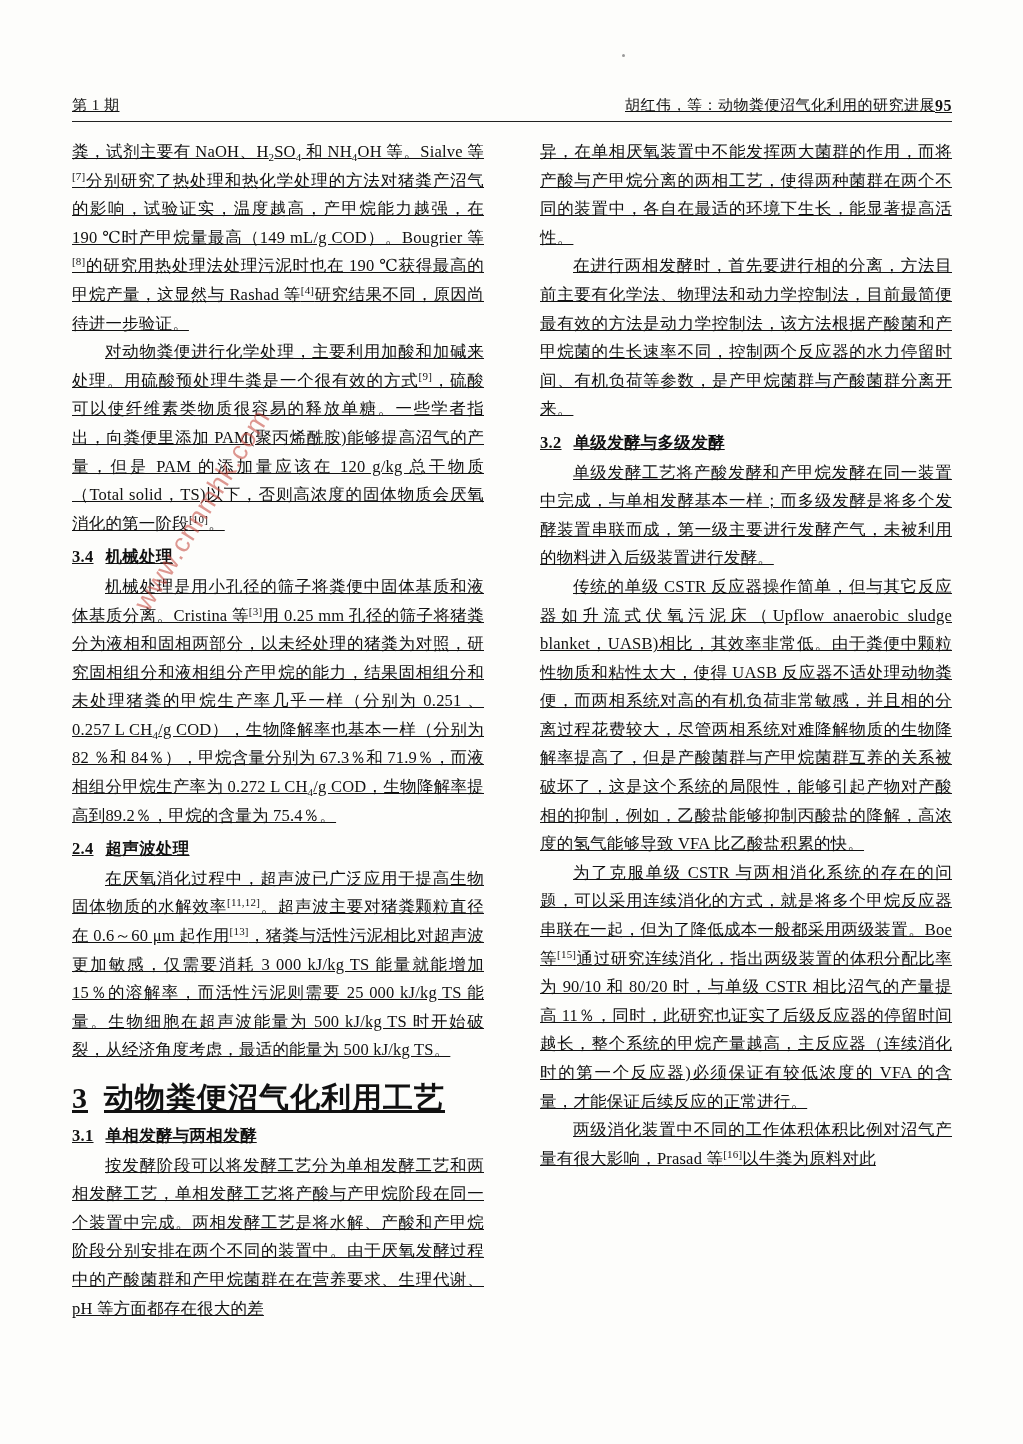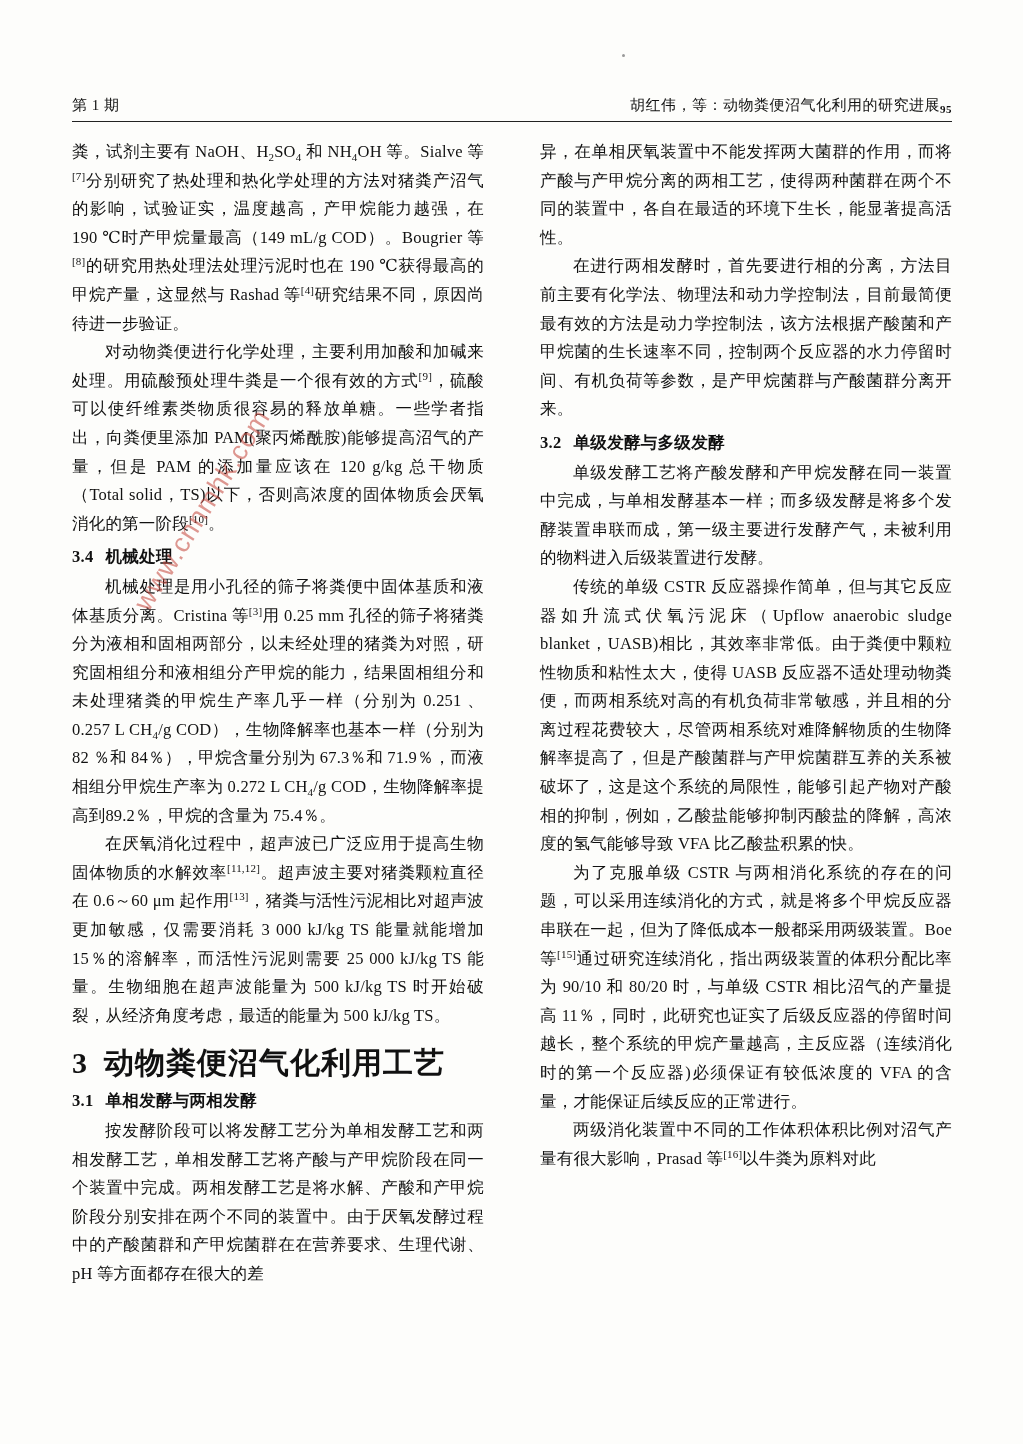--- a/index.html
+++ b/index.html
@@ -14,34 +14,35 @@
     background: #fdfdfb;
     font-family: "Liberation Serif", "DejaVu Serif", serif;
     color: #111;
     overflow: hidden;
   }
   .page-inner {
     position: absolute;
     left: 72px;
     top: 96px;
     width: 880px;
+    text-decoration: underline;
   }
   
   .runhead {
     display: flex;
     align-items: flex-end;
     justify-content: space-between;
     font-size: 15px;
     padding-bottom: 6px;
     border-bottom: 1.4px solid #222;
     letter-spacing: 0.5px;
   }
   .runhead .issue { flex: 0 0 auto; font-weight: 500; }
   .runhead .title { flex: 1 1 auto; text-align: right; }
-  .runhead .pageno { flex: 0 0 auto; font-weight: bold; font-size: 11px; }
+  .runhead .pageno { flex: 0 0 auto; font-weight: bold; font-size: 16px; }
 
   
   .cols {
     display: flex;
     margin-top: 16px;
     width: 880px;
   }
   .col {
     width: 412px;
     box-sizing: border-box;
@@ -142,20 +143,21 @@
 
       <div class="col left">
 
         <p class="body noindent"><span class="en">粪，试剂主要有 NaOH、H</span><sub>2</sub><span class="en">SO</span><sub>4</sub><span class="en"> 和 NH</span><sub>4</sub><span class="en">OH 等。Sialve 等</span><sup>[7]</sup>分别研究了热处理和热化学处理的方法对猪粪产沼气的影响，试验证实，温度越高，产甲烷能力越强，在 190 ℃时产甲烷量最高（149 mL/g COD）。Bougrier 等<sup>[8]</sup>的研究用热处理法处理污泥时也在 190 ℃获得最高的甲烷产量，这显然与 Rashad 等<sup>[4]</sup>研究结果不同，原因尚待进一步验证。</p>
 
         <p class="body">对动物粪便进行化学处理，主要利用加酸和加碱来处理。用硫酸预处理牛粪是一个很有效的方式<sup>[9]</sup>，硫酸可以使纤维素类物质很容易的释放单糖。一些学者指出，向粪便里添加 PAM(聚丙烯酰胺)能够提高沼气的产量，但是 PAM 的添加量应该在 120 g/kg 总干物质（Total solid，TS)以下，否则高浓度的固体物质会厌氧消化的第一阶段<sup>[10]</sup>。</p>
 
         <h3 class="sec"><span class="num">3.4</span><span>机械处理</span></h3>
         <p class="body">机械处理是用小孔径的筛子将粪便中固体基质和液体基质分离。Cristina 等<sup>[3]</sup>用 0.25 mm 孔径的筛子将猪粪分为液相和固相两部分，以未经处理的猪粪为对照，研究固相组分和液相组分产甲烷的能力，结果固相组分和未处理猪粪的甲烷生产率几乎一样（分别为 0.251 、0.257 L CH<sub>4</sub>/g COD），生物降解率也基本一样（分别为 82 ％和 84％），甲烷含量分别为 67.3％和 71.9％，而液相组分甲烷生产率为 0.272 L CH<sub>4</sub>/g COD，生物降解率提高到89.2％，甲烷的含量为 75.4％。</p>
 
+        <h3 class="sec"><span class="num">2.4</span><span>超声波处理</span></h3>
         <p class="body">在厌氧消化过程中，超声波已广泛应用于提高生物固体物质的水解效率<sup>[11,12]</sup>。超声波主要对猪粪颗粒直径在 0.6～60 μm 起作用<sup>[13]</sup>，猪粪与活性污泥相比对超声波更加敏感，仅需要消耗 3 000 kJ/kg TS 能量就能增加 15％的溶解率，而活性污泥则需要 25 000 kJ/kg TS 能量。生物细胞在超声波能量为 500 kJ/kg TS 时开始破裂，从经济角度考虑，最适的能量为 500 kJ/kg TS。</p>
 
         <h2 class="sec1"><span class="num">3</span><span>动物粪便沼气化利用工艺</span></h2>
 
         <h3 class="sec"><span class="num">3.1</span><span>单相发酵与两相发酵</span></h3>
         <p class="body">按发酵阶段可以将发酵工艺分为单相发酵工艺和两相发酵工艺，单相发酵工艺将产酸与产甲烷阶段在同一个装置中完成。两相发酵工艺是将水解、产酸和产甲烷阶段分别安排在两个不同的装置中。由于厌氧发酵过程中的产酸菌群和产甲烷菌群在在营养要求、生理代谢、pH 等方面都存在很大的差</p>
 
       </div>
 
       <div class="col right">

